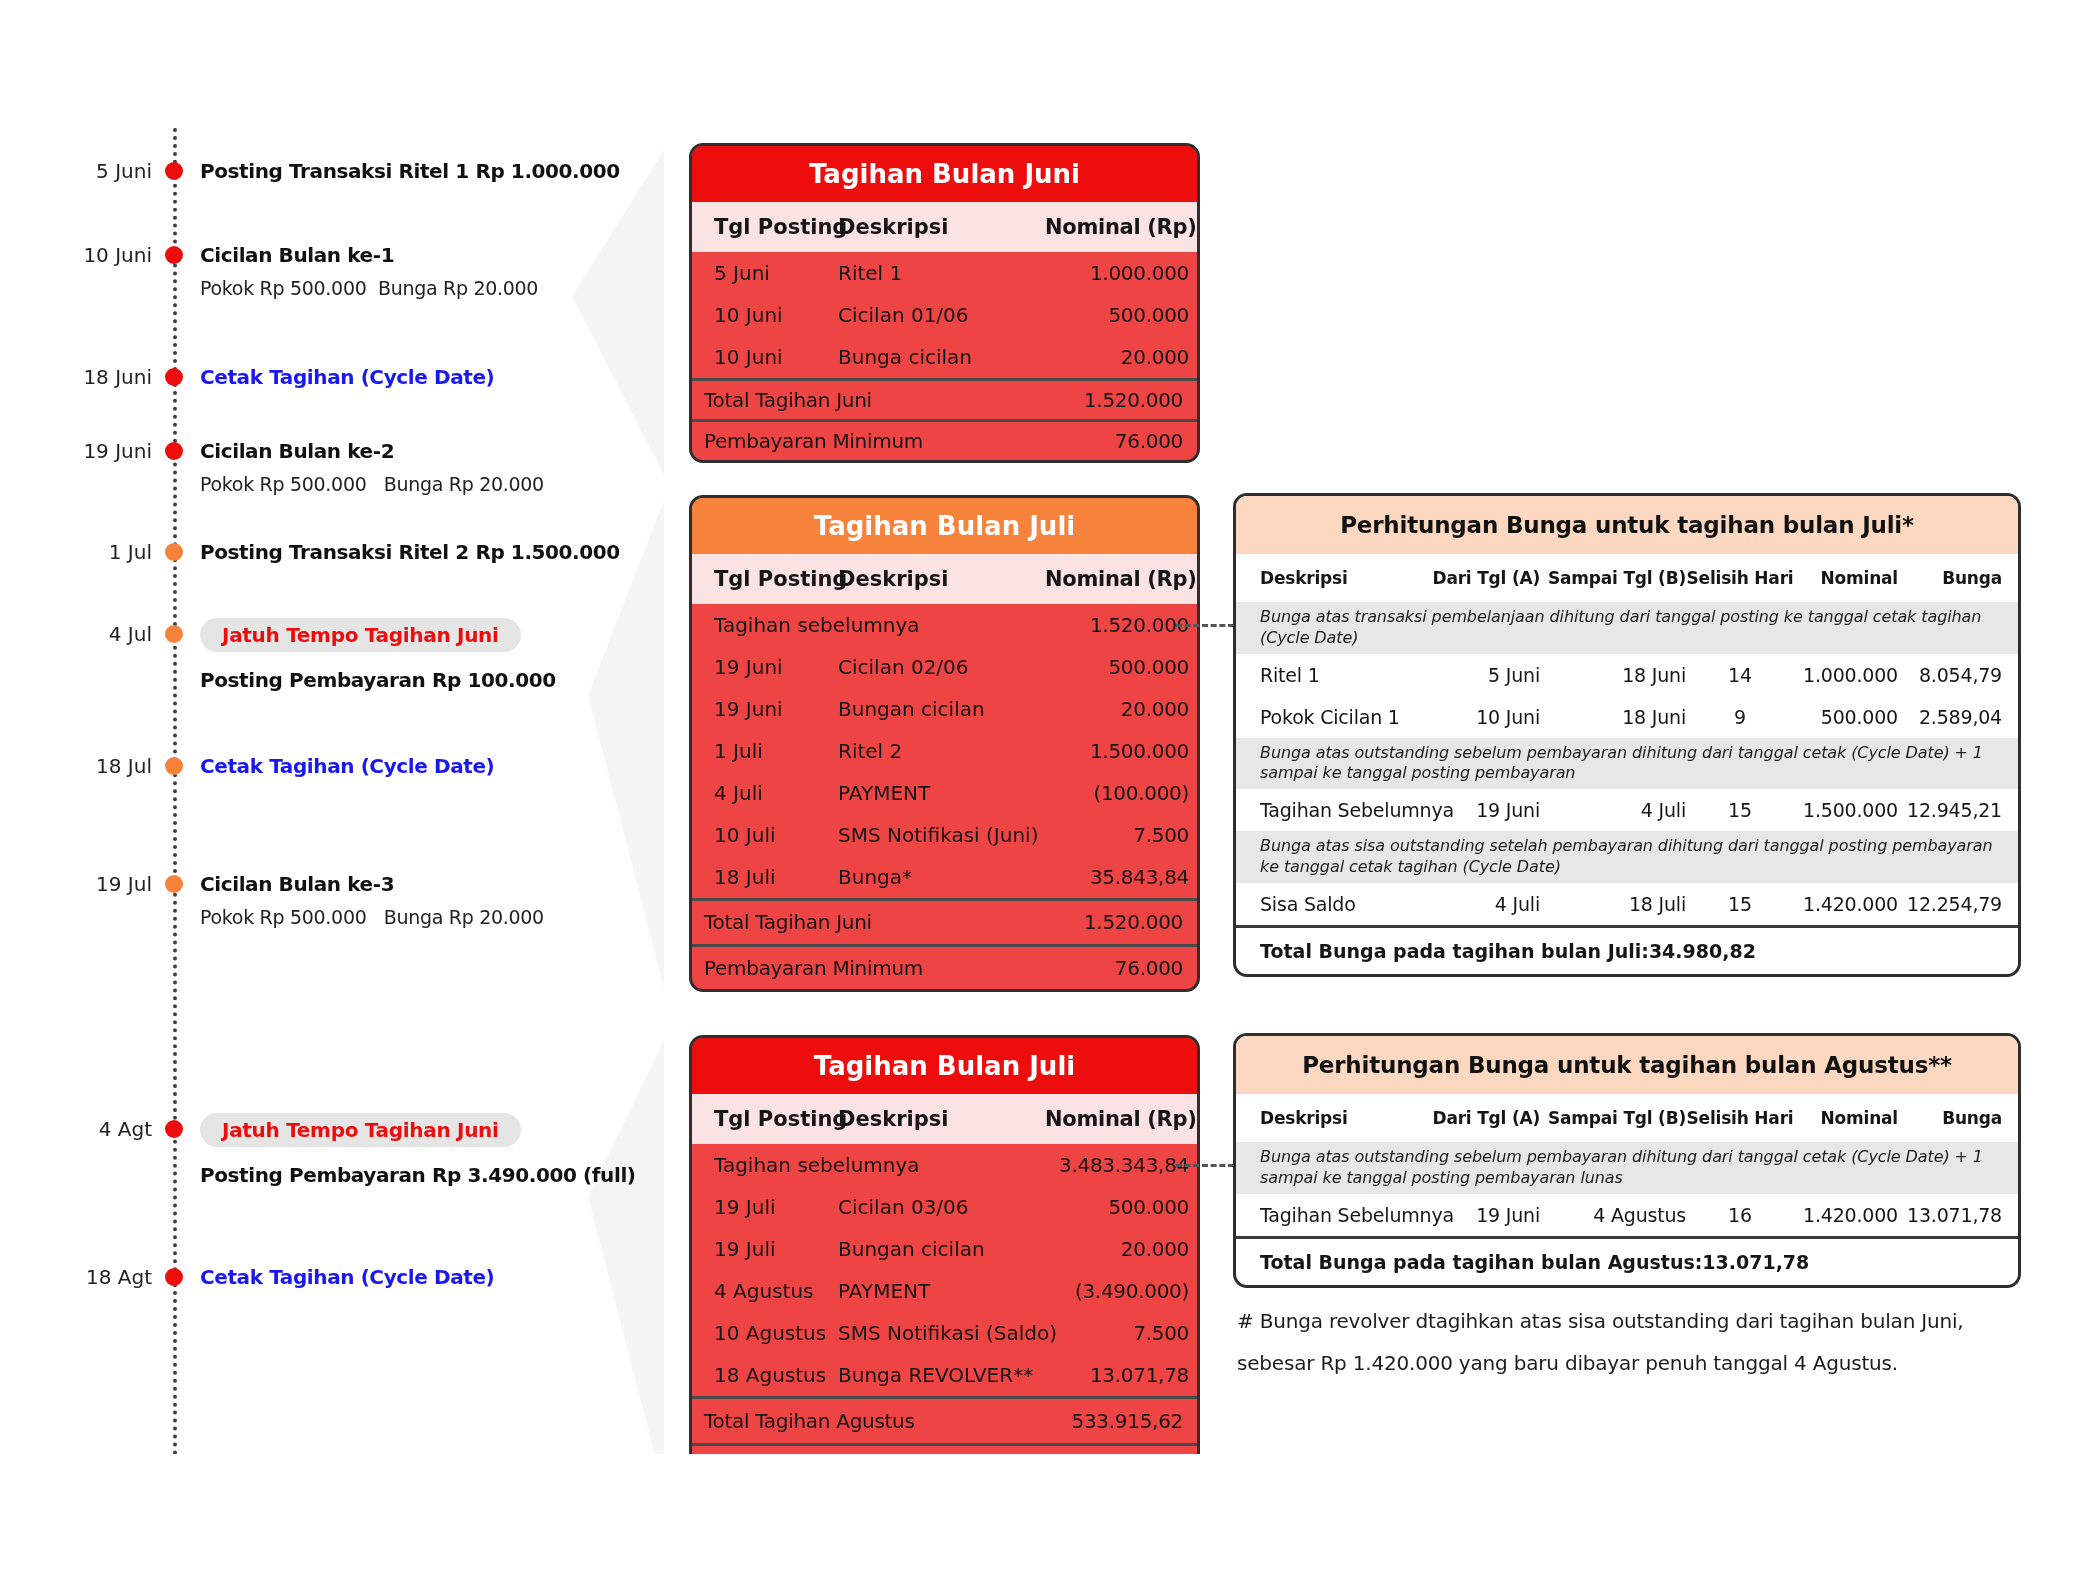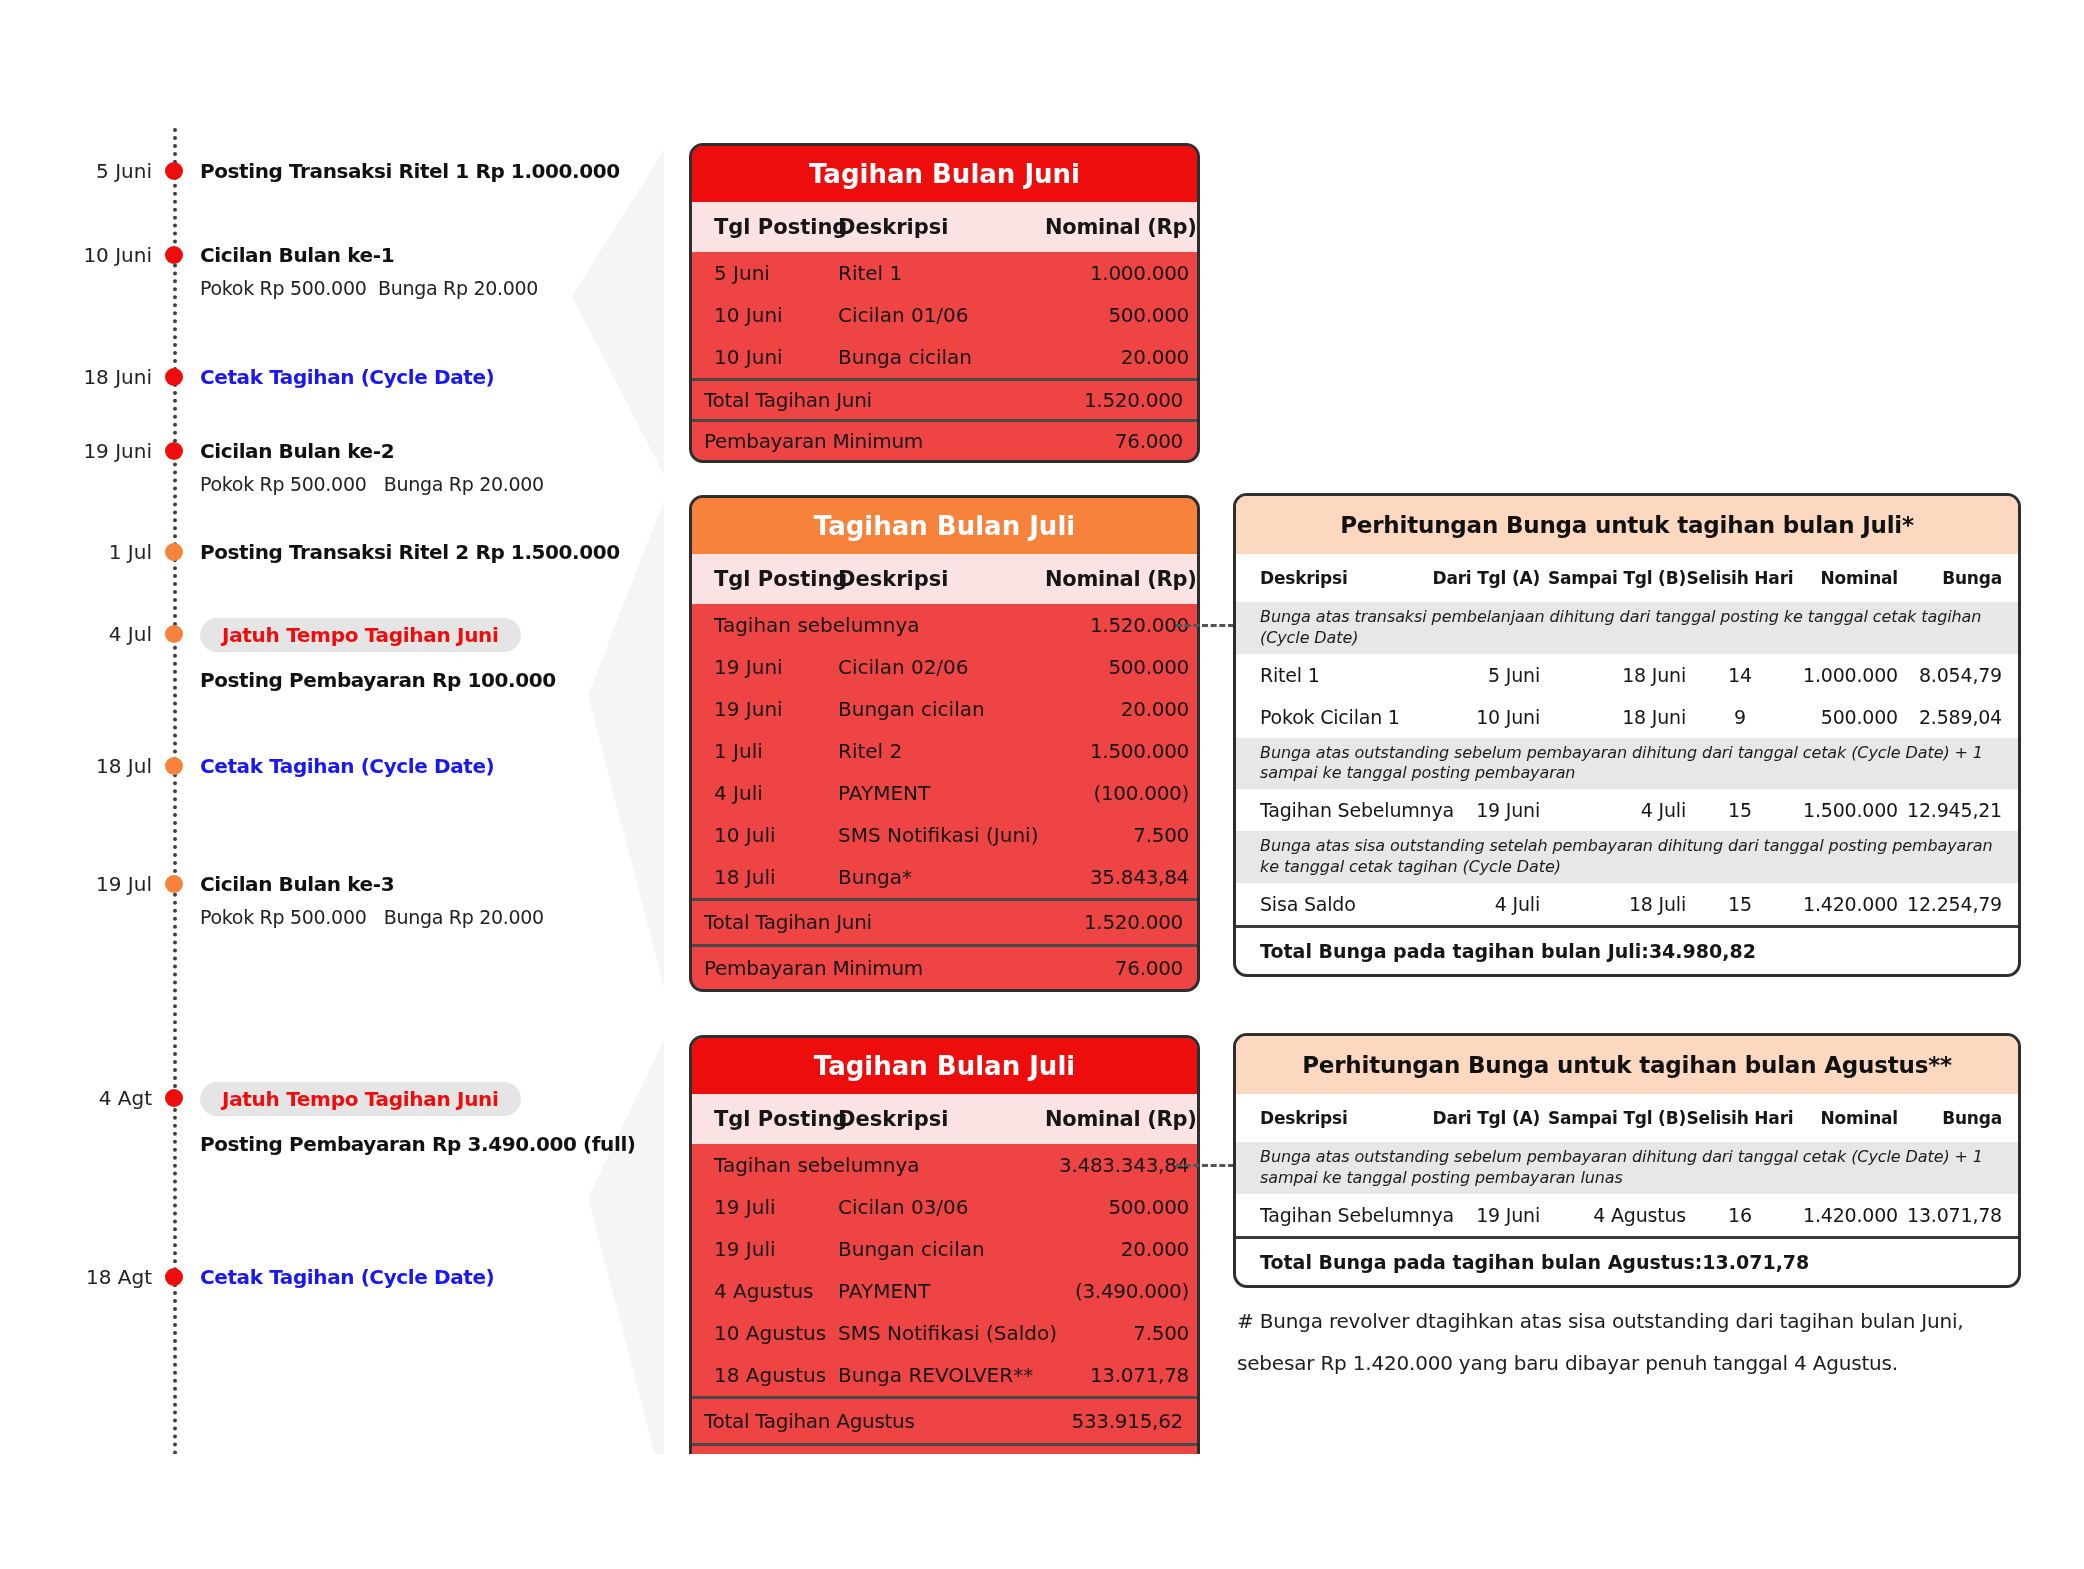--- a/index.html
+++ b/index.html
@@ -133,21 +133,21 @@
 
   <div class="tl-item" style="top:868px">
     <div class="tl-date">19 Jul</div>
     <div class="tl-dot dot-orange"></div>
     <div class="tl-content">
       <div class="ev-title">Cicilan Bulan ke-3</div>
       <div class="ev-detail">Pokok Rp 500.000   Bunga Rp 20.000</div>
     </div>
   </div>
 
-  <div class="tl-item" style="top:1082px">
+  <div class="tl-item" style="top:1113px">
     <div class="tl-date">4 Agt</div>
     <div class="tl-dot dot-red"></div>
     <div class="tl-content">
       <div class="pill">Jatuh Tempo Tagihan Juni</div>
       <div class="ev-title pill-pay">Posting Pembayaran Rp 3.490.000 (full)</div>
     </div>
   </div>
 
   <div class="tl-item" style="top:1261px">
     <div class="tl-date">18 Agt</div>

